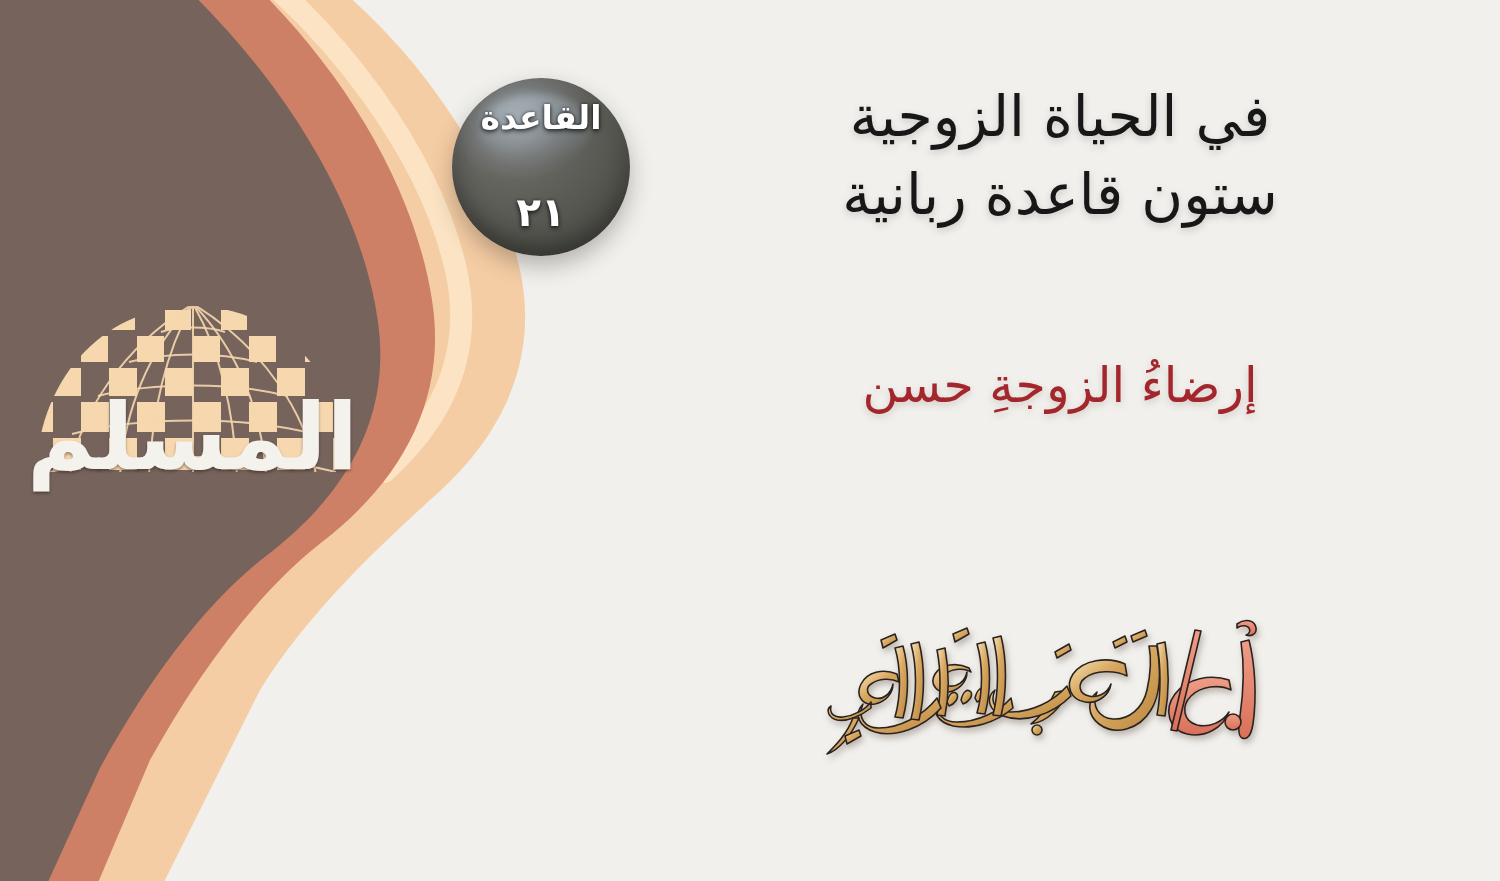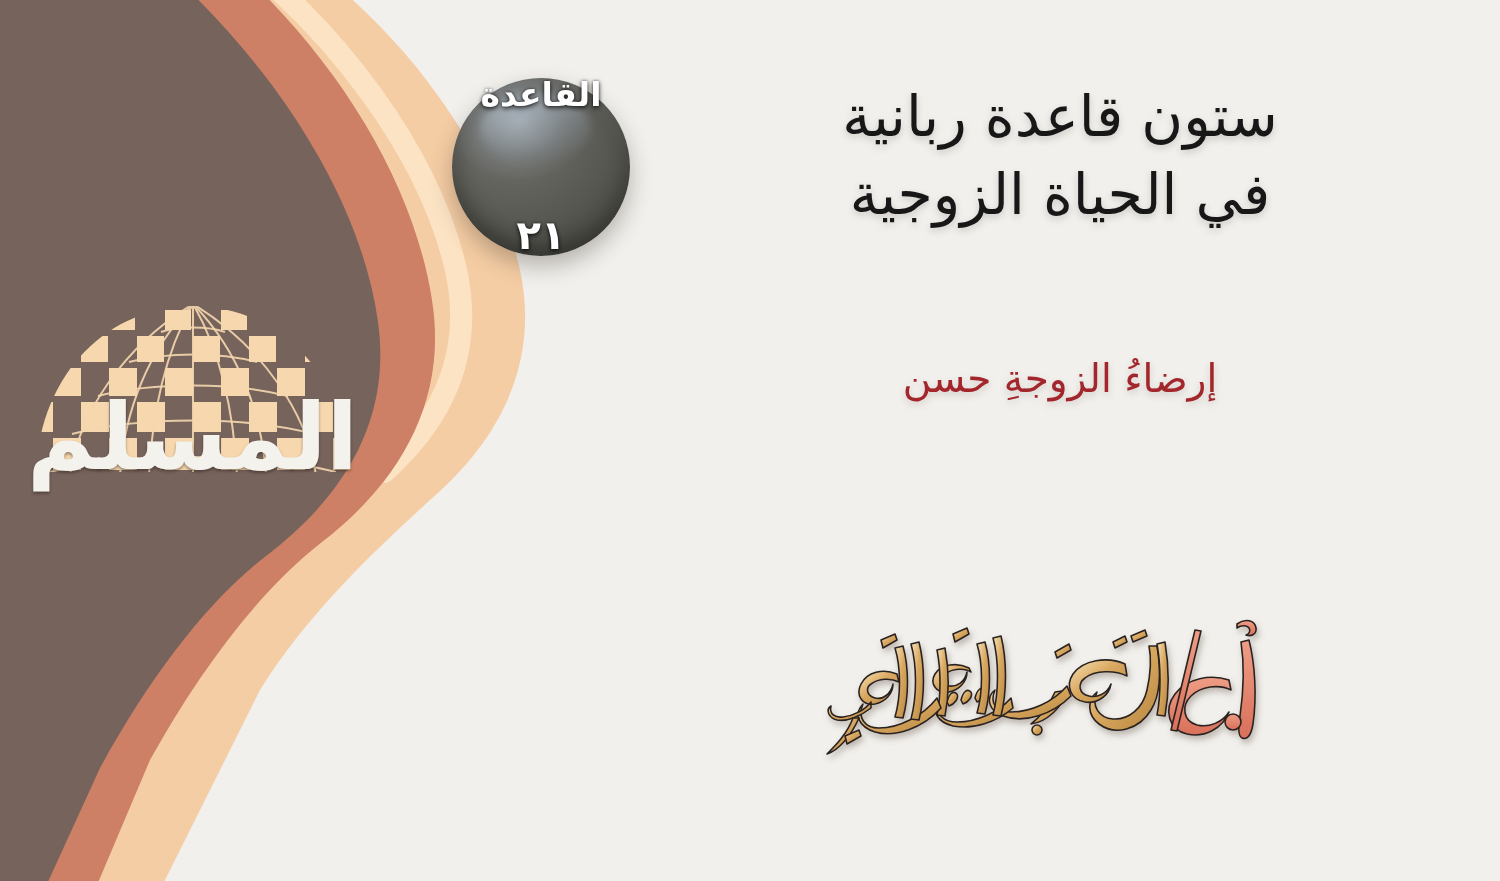--- a/index.html
+++ b/index.html
@@ -77,21 +77,21 @@
     background:
       radial-gradient(ellipse 58% 46% at 38% 24%, rgba(185,200,215,.55) 0%, rgba(150,165,180,.22) 42%, rgba(120,130,140,0) 72%),
       radial-gradient(circle at 34% 28%, #7c7c77 0%, #63635e 34%, #55554f 62%, #4a4a45 84%, #3d3d39 100%);
     box-shadow:
       0 10px 22px rgba(60,50,45,.32),
       inset 0 -10px 20px rgba(20,20,18,.45),
       inset 0 6px 14px rgba(255,255,255,.08);
     display: flex;
     flex-direction: column;
     align-items: center;
-    justify-content: space-between;
+    justify-content: center;
     gap: 7px;
   }
   #badge::after {
     content: "";
     position: absolute;
     left: 16%;
     top: 9%;
     width: 62%;
     height: 40%;
     border-radius: 50%;
@@ -137,21 +137,21 @@
   #title-block .tl { display: block; white-space: nowrap; }
 
   #subtitle-block {
     position: absolute;
     top: 352px;
     right: 50px;
     left: 50px;
     color: #a3262c;
     font-family: "DejaVu Sans", "Liberation Sans", sans-serif;
     font-weight: 400;
-    font-size: 39px;
+    font-size: 49px;
     line-height: 1.38;
     text-shadow: 0 3px 7px rgba(140,120,115,.30);
   }
   #subtitle-block .sl { display: block; white-space: nowrap; }
 
   #signature-block {
     position: absolute;
     top: 612px;
     right: 150px;
     left: 150px;
@@ -276,22 +276,22 @@
   </div>
 
   <div id="badge">
     <div class="badge-line" id="badge-label">القاعدة</div>
     <div class="badge-line" id="badge-number">٢١</div>
   </div>
 
   <div id="text-column">
 
     <div id="title-block">
+      <span class="tl">في الحياة الزوجية</span>
       <span class="tl">ستون قاعدة ربانية</span>
-      <span class="tl">في الحياة الزوجية</span>
     </div>
 
     <div id="subtitle-block">
       <span class="sl">إرضاءُ الزوجةِ حسن</span>
     </div>
 
     <div id="signature-block">
       
 
       <svg id="signature-svg" viewBox="0 0 470 170" xmlns="http://www.w3.org/2000/svg">

